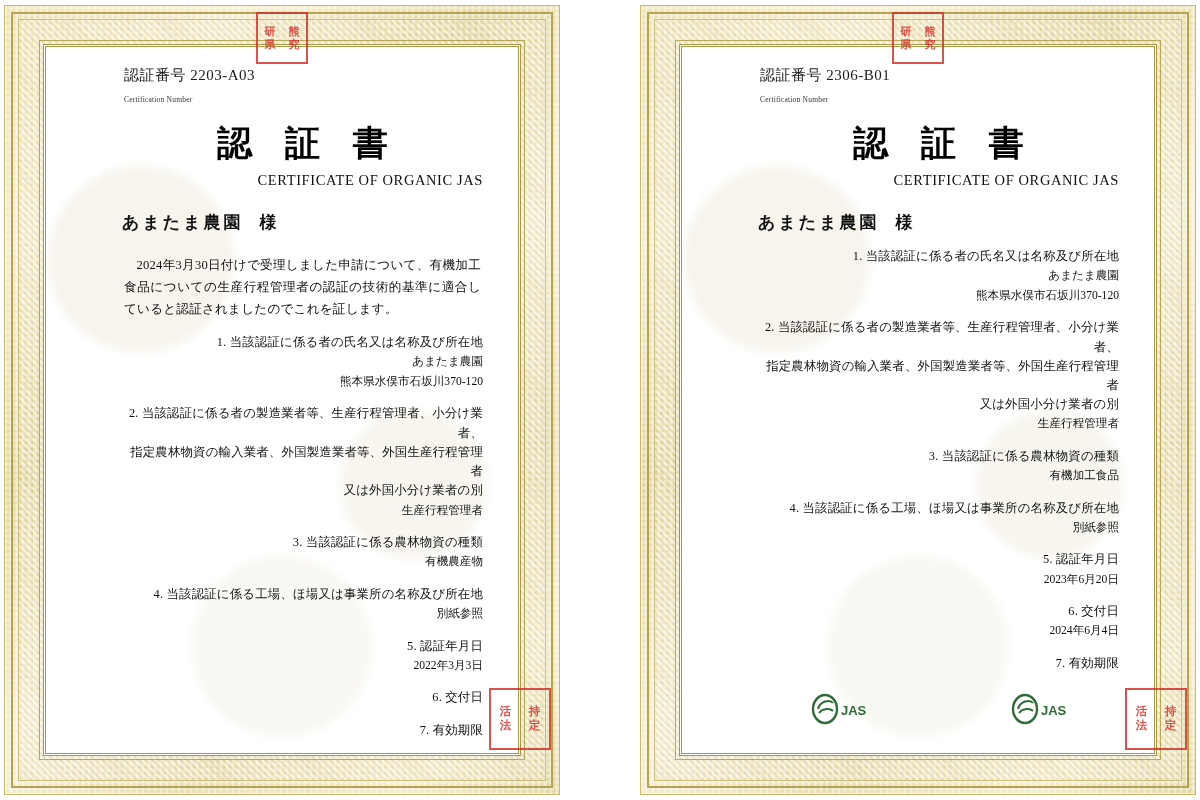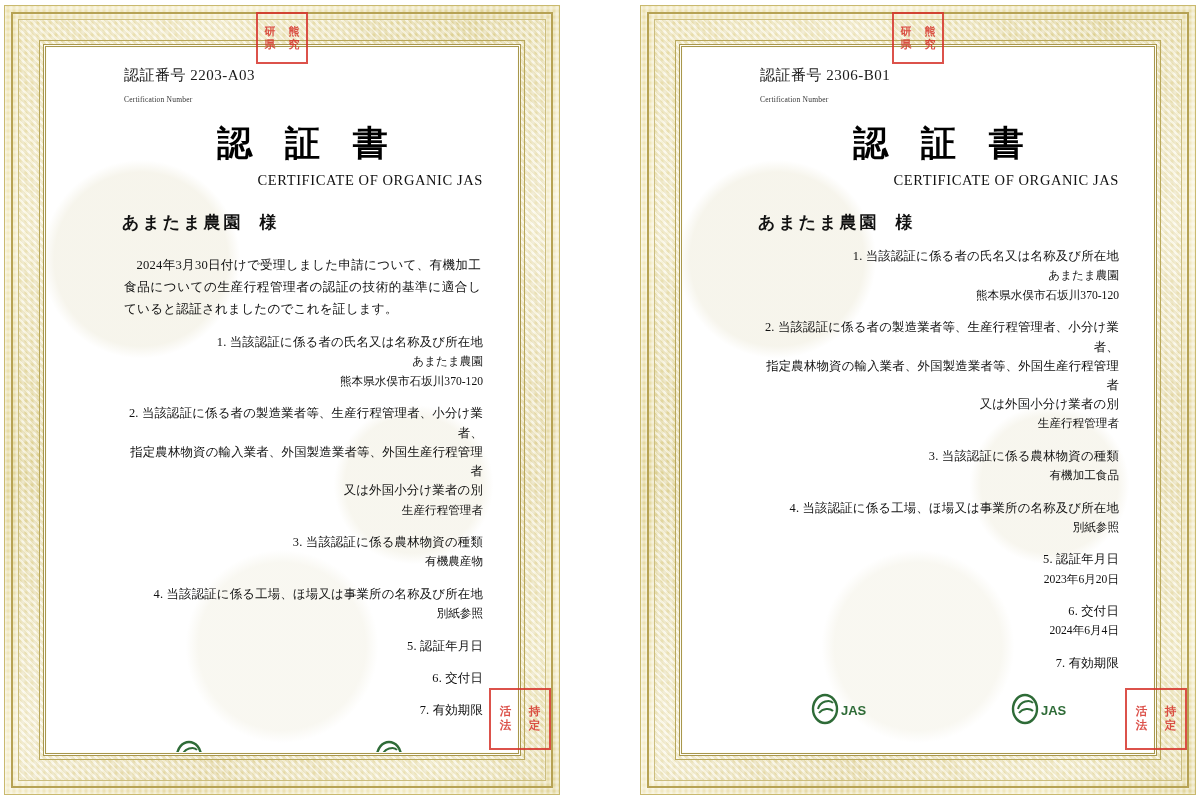--- a/index.html
+++ b/index.html
@@ -262,20 +262,21 @@
           <div class="item">
             <div class="item-head">3. 当該認証に係る農林物資の種類</div>
             <div class="item-val">有機農産物</div>
           </div>
           <div class="item">
             <div class="item-head">4. 当該認証に係る工場、ほ場又は事業所の名称及び所在地</div>
             <div class="item-val">別紙参照</div>
           </div>
           <div class="item">
             <div class="item-head">5. 認証年月日</div>
+            <div class="item-val">2022年3月3日</div>
           </div>
           <div class="item">
             <div class="item-head">6. 交付日</div>
           </div>
           <div class="item">
             <div class="item-head">7. 有効期限</div>
           </div>
         </div>
 
         <div class="logos">

